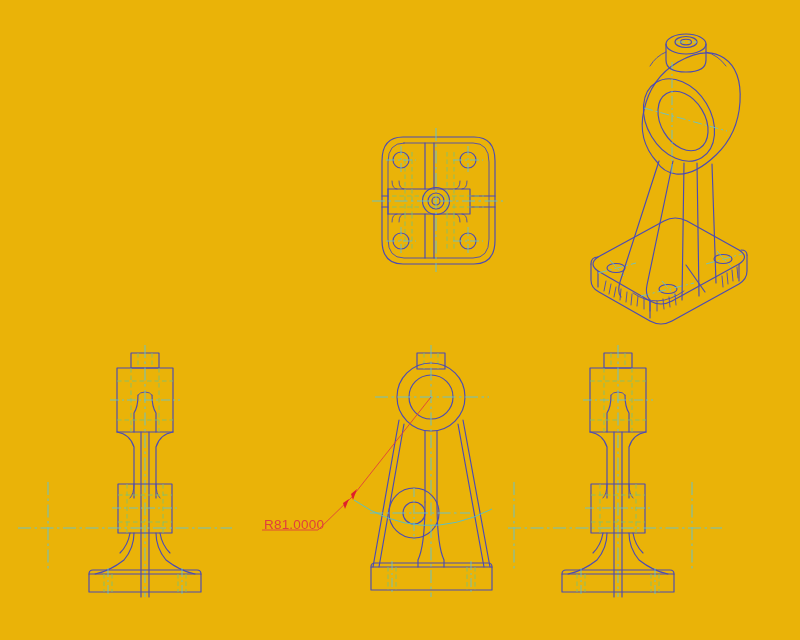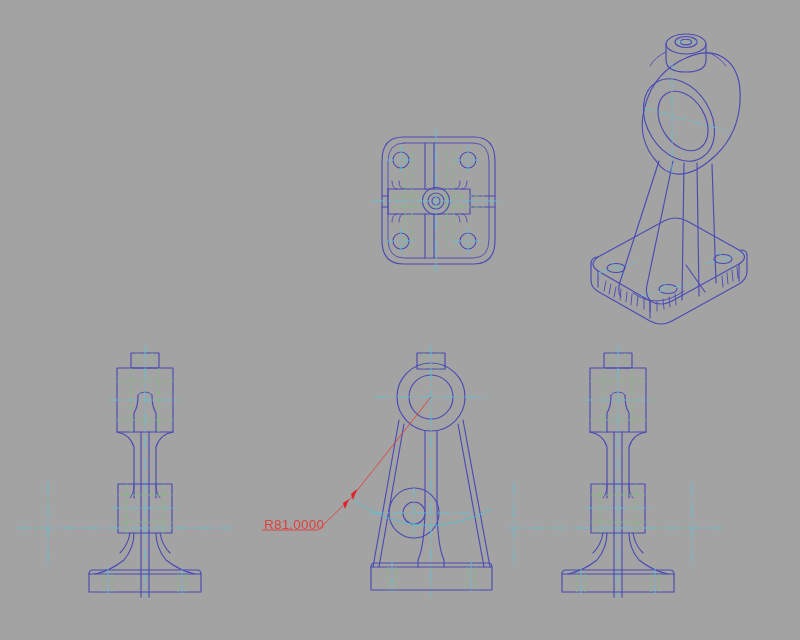--- a/index.html
+++ b/index.html
@@ -11,21 +11,21 @@
   body {
     width: 800px;
     height: 640px;
     overflow: hidden;
     font-family: "Liberation Sans", sans-serif;
   }
   #drawing-canvas {
     position: relative;
     width: 800px;
     height: 640px;
-    background: #a3a3a3;
+    background: #eab308;
   }
   #cad-svg {
     display: block;
     width: 800px;
     height: 640px;
   }
   .vis   { fill: none; stroke: #4b4bb4; stroke-width: 1.15; stroke-linejoin: round; stroke-linecap: round; }
   .vis-t { fill: none; stroke: #4b4bb4; stroke-width: 0.9;  stroke-linejoin: round; stroke-linecap: round; }
   .hid   { fill: none; stroke: #79c279; stroke-width: 0.85; stroke-dasharray: 4.5 3; }
   .ctr   { fill: none; stroke: #5fc3d8; stroke-width: 0.9;  stroke-dasharray: 13 3.5 2.5 3.5; }

